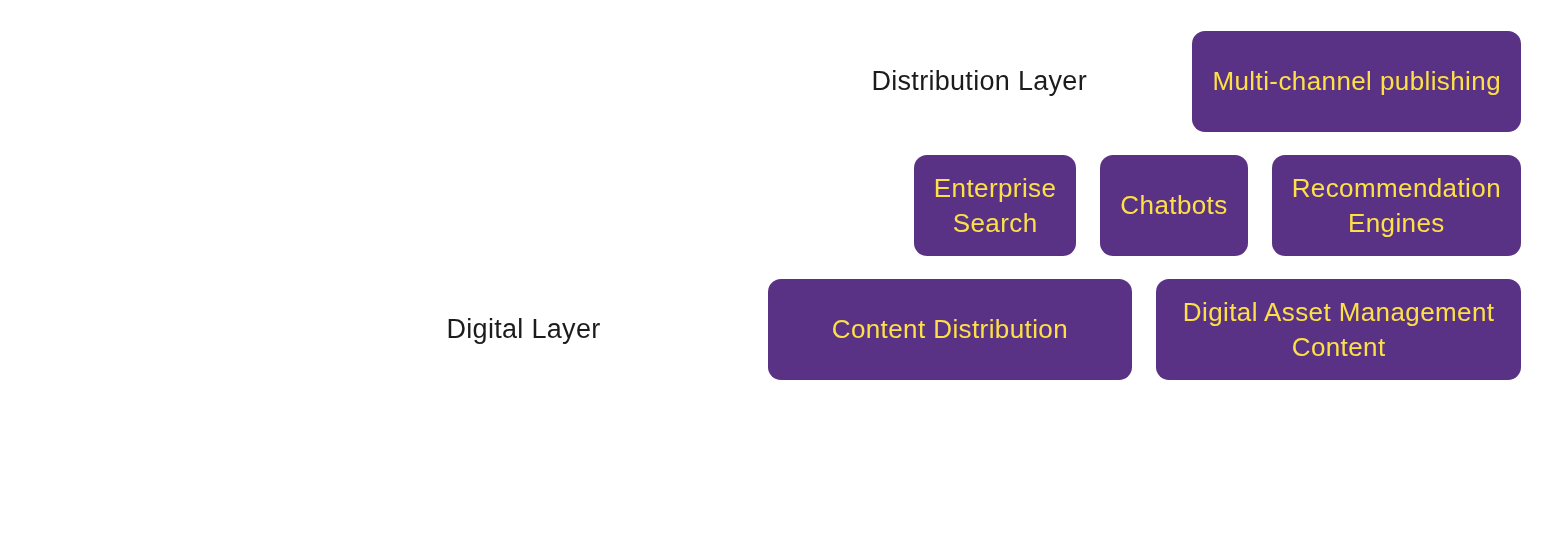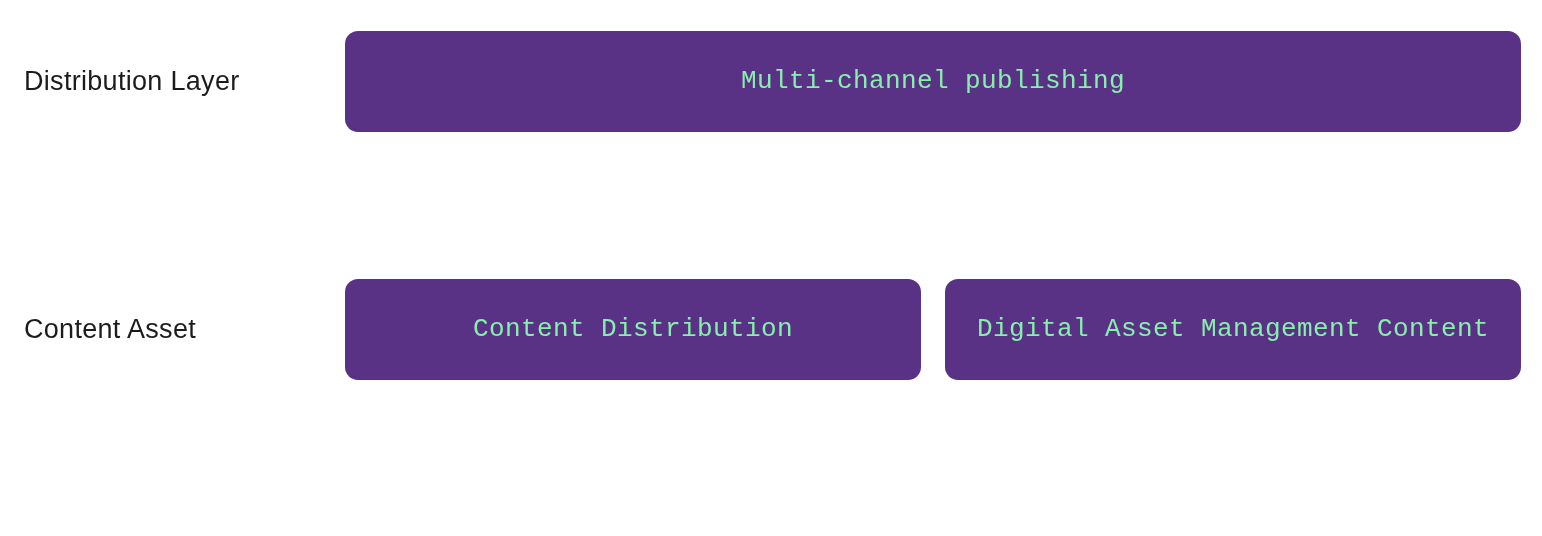--- a/index.html
+++ b/index.html
@@ -9,20 +9,21 @@
   .canvas {
     position: relative;
     width: 1542px;
     height: 396px;
     background: #ffffff;
     padding: 31px 21px 32px 24px;
     display: flex;
     flex-direction: column;
     gap: 23px;
     overflow: hidden;
+    align-items: flex-end;
   }
 
   .layer-row {
     display: flex;
     height: 101px;
     flex: 0 0 101px;
   }
 
   .layer-label {
     flex: 0 0 321px;
@@ -46,49 +47,61 @@
     background: #5a3285;
     border-radius: 13px;
     display: flex;
     align-items: center;
     justify-content: center;
     text-align: center;
     padding: 8px 20px;
   }
 
   .box-text {
-    color: #86efac;
+    color: #fde047;
     font-size: 26px;
     font-weight: 400;
     letter-spacing: 0.4px;
     line-height: 1.32;
     white-space: pre-line;
-    font-family: Liberation Mono, monospace;
   }
 </style>
 </head>
 <body>
 
 <div class="canvas">
 
   <div class="layer-row">
     <div class="layer-label">Distribution Layer</div>
     <div class="boxes">
       <div class="box">
         <span class="box-text">Multi-channel publishing</span>
       </div>
     </div>
   </div>
 
   <div class="layer-row">
+    <div class="boxes">
+      <div class="box">
+        <span class="box-text">Enterprise
+Search</span>
+      </div>
+      <div class="box">
+        <span class="box-text">Chatbots</span>
+      </div>
+      <div class="box">
+        <span class="box-text">Recommendation
+Engines</span>
+      </div>
+    </div>
   </div>
 
 
   <div class="layer-row">
-    <div class="layer-label">Content Asset</div>
+    <div class="layer-label">Digital Layer</div>
     <div class="boxes">
       <div class="box">
         <span class="box-text">Content Distribution</span>
       </div>
       <div class="box">
         <span class="box-text">Digital Asset Management Content</span>
       </div>
     </div>
   </div>
 

